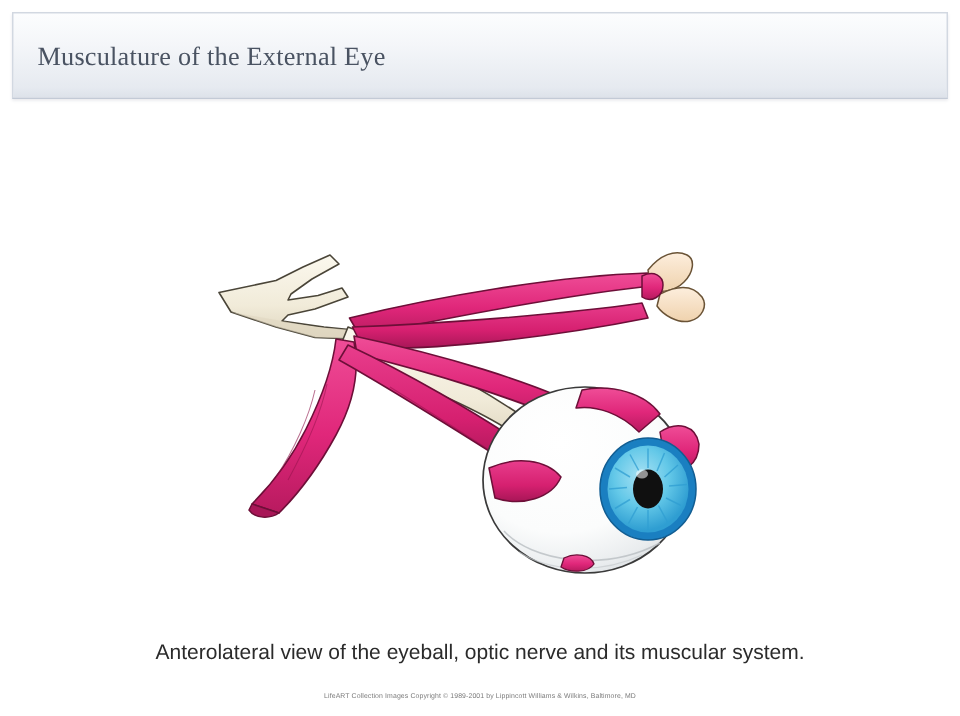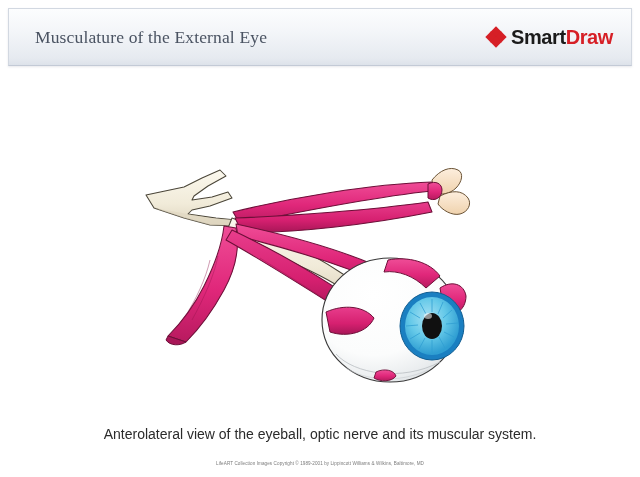--- a/index.html
+++ b/index.html
@@ -26,21 +26,21 @@
     box-sizing: border-box;
     background: linear-gradient(to bottom, #fcfdfe 0%, #f4f6f9 38%, #e6eaf0 88%, #dde2ea 100%);
     border: 1px solid #d2d8e1;
     border-bottom-color: #c3cad6;
     box-shadow: 0 1px 2px rgba(120,130,150,0.18);
     display: flex;
     align-items: center;
     justify-content: space-between;
   }
   #page-title {
-    margin-left: 26px;
+    margin-left: 16px;
     font-family: "Liberation Serif", "DejaVu Serif", serif;
     font-size: 17.5px;
     color: #4a5362;
     letter-spacing: 0.15px;
     white-space: nowrap;
   }
 
   
   #brand-logo {
     margin-right: 18px;
@@ -108,31 +108,20 @@
     letter-spacing: 0.08px;
   }
 </style>
 </head>
 <body>
 
 <div id="header-bar">
 
   <div id="page-title">Musculature of the External Eye</div>
 
-  <div id="brand-logo">
-    <span id="brand-diamond-icon">
-      <i class="d-top"></i>
-        <i class="d-left"></i>
-        <i class="d-right"></i>
-        <i class="d-bottom"></i>
-    </span>
-    <span id="brand-wordmark">
-      <span id="brand-word-smart">Smart</span><span id="brand-word-draw">Draw</span>
-    </span>
-  </div>
 </div>
 
 <div id="illustration">
   <svg viewBox="0 0 380 250" xmlns="http://www.w3.org/2000/svg">
     <defs>
       <linearGradient id="gMuscle" x1="0" y1="0" x2="0" y2="1">
         <stop offset="0%" stop-color="#ef4d97"></stop>
         <stop offset="55%" stop-color="#e0277a"></stop>
         <stop offset="100%" stop-color="#b81a5f"></stop>
       </linearGradient>

